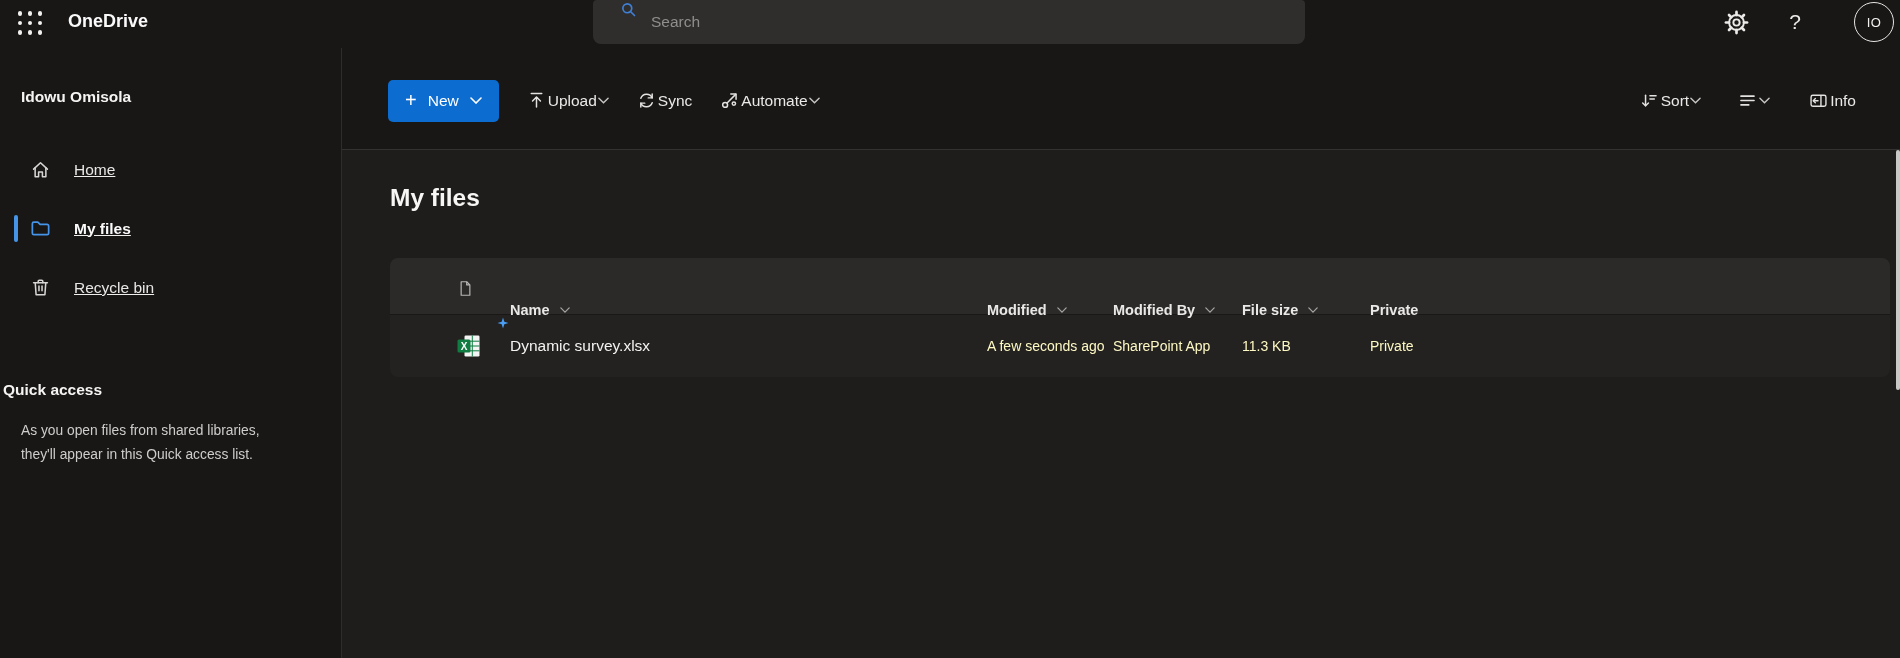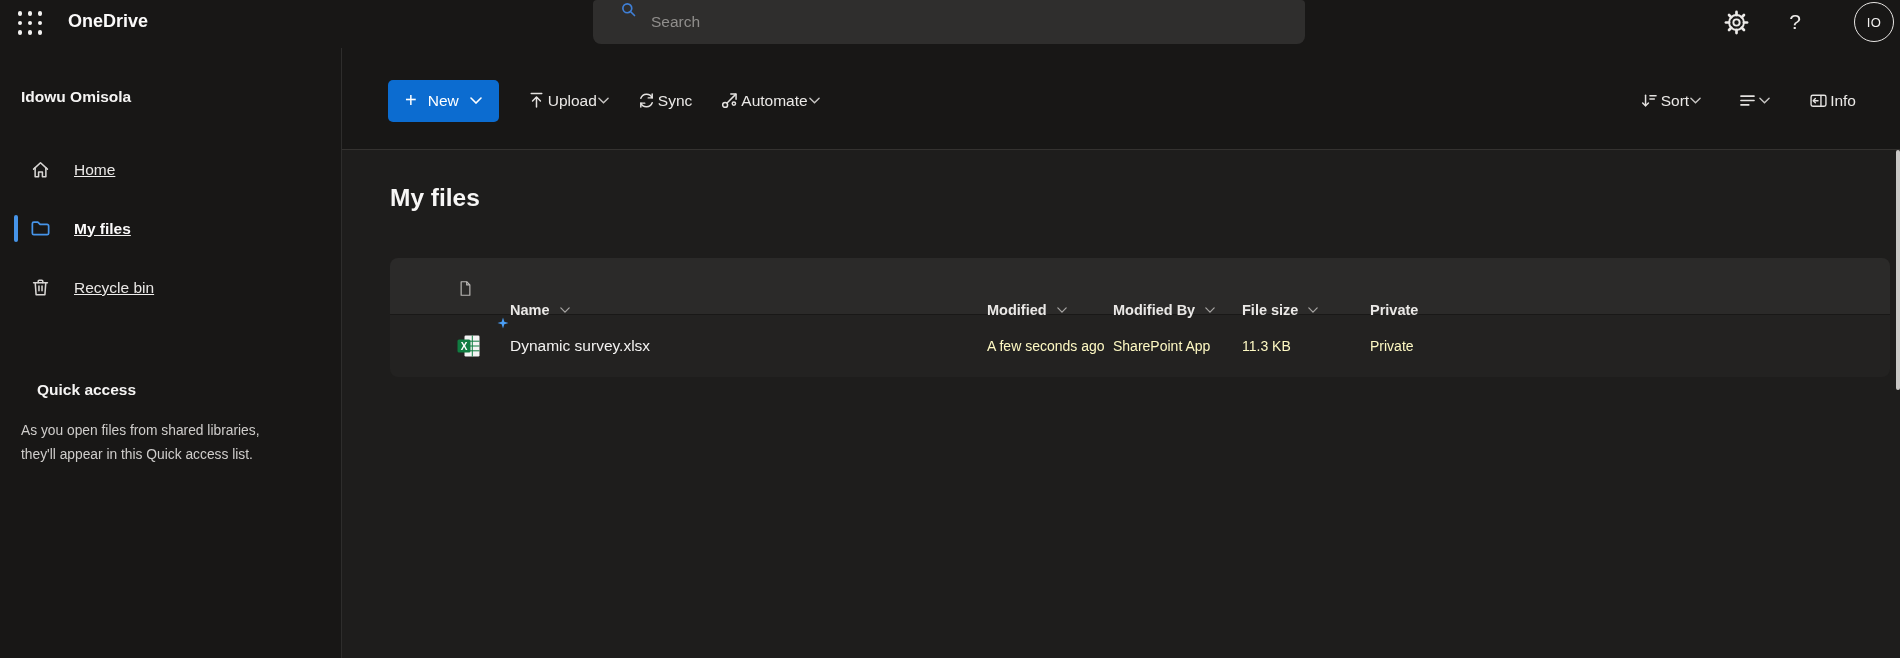--- a/index.html
+++ b/index.html
@@ -40,21 +40,21 @@
   .sidebar-divider{position:absolute;left:341px;top:48px;bottom:0;width:1px;background:#2e2d2c;}
   .user-name{margin:44px 0 0 21px;font-size:15.5px;font-weight:bold;color:#f5f4f3;}
   .nav{margin-top:34px;text-decoration:underline;}
   .nav-item{position:relative;height:59px;display:flex;align-items:center;padding-left:29px;
     cursor:pointer;}
   .nav-item .ic{width:23px;display:flex;justify-content:center;}
   .nav-item .lbl{margin-left:22px;font-size:15.5px;color:#e9e7e5;}
   .nav-item.selected .lbl{font-weight:bold;color:#fbfafa;}
   .nav-item.selected::before{content:"";position:absolute;left:14px;top:16px;bottom:16px;
     width:3.5px;border-radius:2px;background:var(--link-blue);}
-  .quick-access-title{margin:64px 0 0 37px;font-size:15.5px;font-weight:bold;color:#f5f4f3;}
+  .quick-access-title{margin:64px 0 0 3px;font-size:15.5px;font-weight:bold;color:#f5f4f3;}
   .quick-access-desc{margin:20px 0 0 21px;width:243px;font-size:13.8px;line-height:24px;color:#cfcdcb;}
 
   
   .main{position:absolute;left:342px;top:44px;right:0;bottom:0;background:#181716;}
   .toolbar{height:105px;display:flex;align-items:center;padding:8px 44px 0 46px;}
   .btn-new{display:flex;align-items:center;gap:11px;height:42px;padding:0 17px;
     background:var(--accent-blue);border:none;border-radius:5px;color:#fff;
     font-size:15.5px;font-family:inherit;cursor:pointer;}
   .btn-new .plus{font-size:20px;font-weight:400;line-height:1;transform:translateY(-1px);}
   .tb-item{display:flex;align-items:center;gap:1px;margin-left:27px;color:#ebe9e7;

